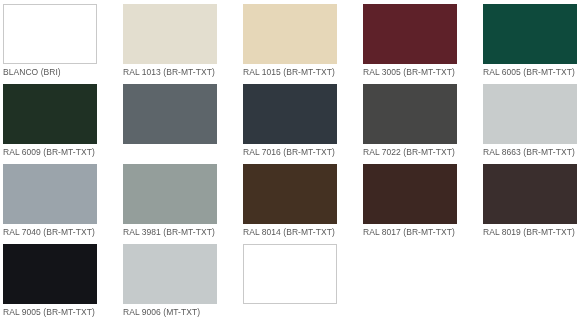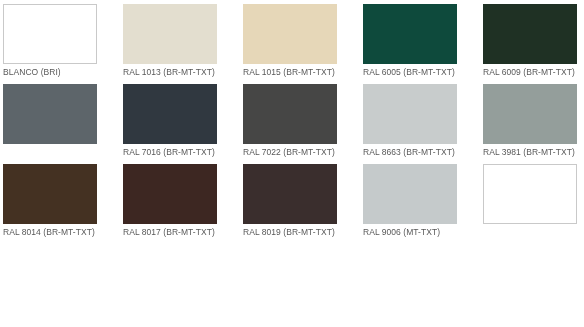--- a/index.html
+++ b/index.html
@@ -74,20 +74,24 @@
       </div>
       <div class="swatch-cell">
         <div class="chip" style="background-color: rgb(227, 222, 207);"></div>
         <span class="chip-label">RAL 1013 (BR-MT-TXT)</span>
       </div>
       <div class="swatch-cell">
         <div class="chip" style="background-color: rgb(230, 215, 184);"></div>
         <span class="chip-label">RAL 1015 (BR-MT-TXT)</span>
       </div>
       <div class="swatch-cell">
+        <div class="chip" style="background-color: rgb(94, 33, 41);"></div>
+        <span class="chip-label">RAL 3005 (BR-MT-TXT)</span>
+      </div>
+      <div class="swatch-cell">
         <div class="chip" style="background-color: rgb(14, 74, 60);"></div>
         <span class="chip-label">RAL 6005 (BR-MT-TXT)</span>
       </div>
       <div class="swatch-cell">
         <div class="chip" style="background-color: rgb(31, 49, 36);"></div>
         <span class="chip-label">RAL 6009 (BR-MT-TXT)</span>
       </div>
       <div class="swatch-cell">
         <div class="chip" style="background-color: rgb(93, 101, 106);"></div>
       </div>
@@ -97,36 +101,44 @@
       </div>
       <div class="swatch-cell">
         <div class="chip" style="background-color: rgb(70, 70, 69);"></div>
         <span class="chip-label">RAL 7022 (BR-MT-TXT)</span>
       </div>
       <div class="swatch-cell">
         <div class="chip" style="background-color: rgb(200, 204, 204);"></div>
         <span class="chip-label">RAL 8663 (BR-MT-TXT)</span>
       </div>
       <div class="swatch-cell">
+        <div class="chip" style="background-color: rgb(155, 164, 171);"></div>
+        <span class="chip-label">RAL 7040 (BR-MT-TXT)</span>
+      </div>
+      <div class="swatch-cell">
         <div class="chip" style="background-color: rgb(148, 158, 155);"></div>
         <span class="chip-label">RAL 3981 (BR-MT-TXT)</span>
       </div>
       <div class="swatch-cell">
         <div class="chip" style="background-color: rgb(68, 49, 34);"></div>
         <span class="chip-label">RAL 8014 (BR-MT-TXT)</span>
       </div>
       <div class="swatch-cell">
         <div class="chip" style="background-color: rgb(61, 39, 34);"></div>
         <span class="chip-label">RAL 8017 (BR-MT-TXT)</span>
       </div>
       <div class="swatch-cell">
         <div class="chip" style="background-color: rgb(58, 46, 45);"></div>
         <span class="chip-label">RAL 8019 (BR-MT-TXT)</span>
       </div>
       <div class="swatch-cell">
+        <div class="chip" style="background-color: rgb(19, 20, 24);"></div>
+        <span class="chip-label">RAL 9005 (BR-MT-TXT)</span>
+      </div>
+      <div class="swatch-cell">
         <div class="chip" style="background-color: rgb(197, 202, 203);"></div>
         <span class="chip-label">RAL 9006 (MT-TXT)</span>
       </div>
       <div class="swatch-cell">
         <div class="chip bordered" style="background-color: rgb(255, 255, 255); border-color: rgb(201, 201, 201);"></div>
       </div>
       <div class="swatch-cell empty"></div>
     </div>
 </div>
 

